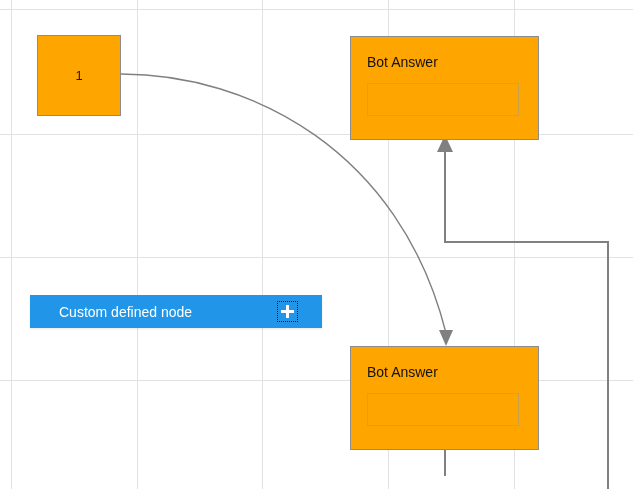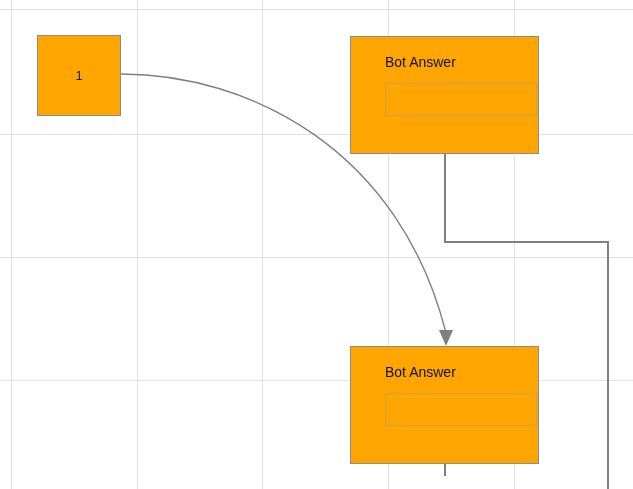--- a/index.html
+++ b/index.html
@@ -42,22 +42,22 @@
     align-items: center;
     justify-content: center;
   }
   #node-1 .node-number {
     font-size: 13px;
     color: #1a1a1a;
     line-height: 1;
   }
   .bot-node {
     width: 189px;
-    height: 118px;
-    padding: 12px 14px 0 30px;
+    height: 104px;
+    padding: 12px 14px 0 12px;
   }
   #bot-node-top  { left: 350px; top: 36px; }
   #bot-node-bottom { left: 350px; top: 346px; }
   .bot-node-title {
     font-size: 14px;
     color: #111111;
     line-height: 1.1;
     margin: 6px 0 0 4px;
   }
   .bot-node-slot {
@@ -152,14 +152,20 @@
   <div class="node bot-node" id="bot-node-top">
     <div class="bot-node-title">Bot Answer</div>
     <div class="bot-node-slot"></div>
   </div>
 
   <div class="node bot-node" id="bot-node-bottom">
     <div class="bot-node-title">Bot Answer</div>
     <div class="bot-node-slot"></div>
   </div>
 
+  <div id="custom-defined-node">
+    <span class="cdn-label">Custom defined node</span>
+    <span class="cdn-add">
+      <span class="plus-glyph"></span>
+    </span>
+  </div>
 
 </div>
 
 </body></html>

